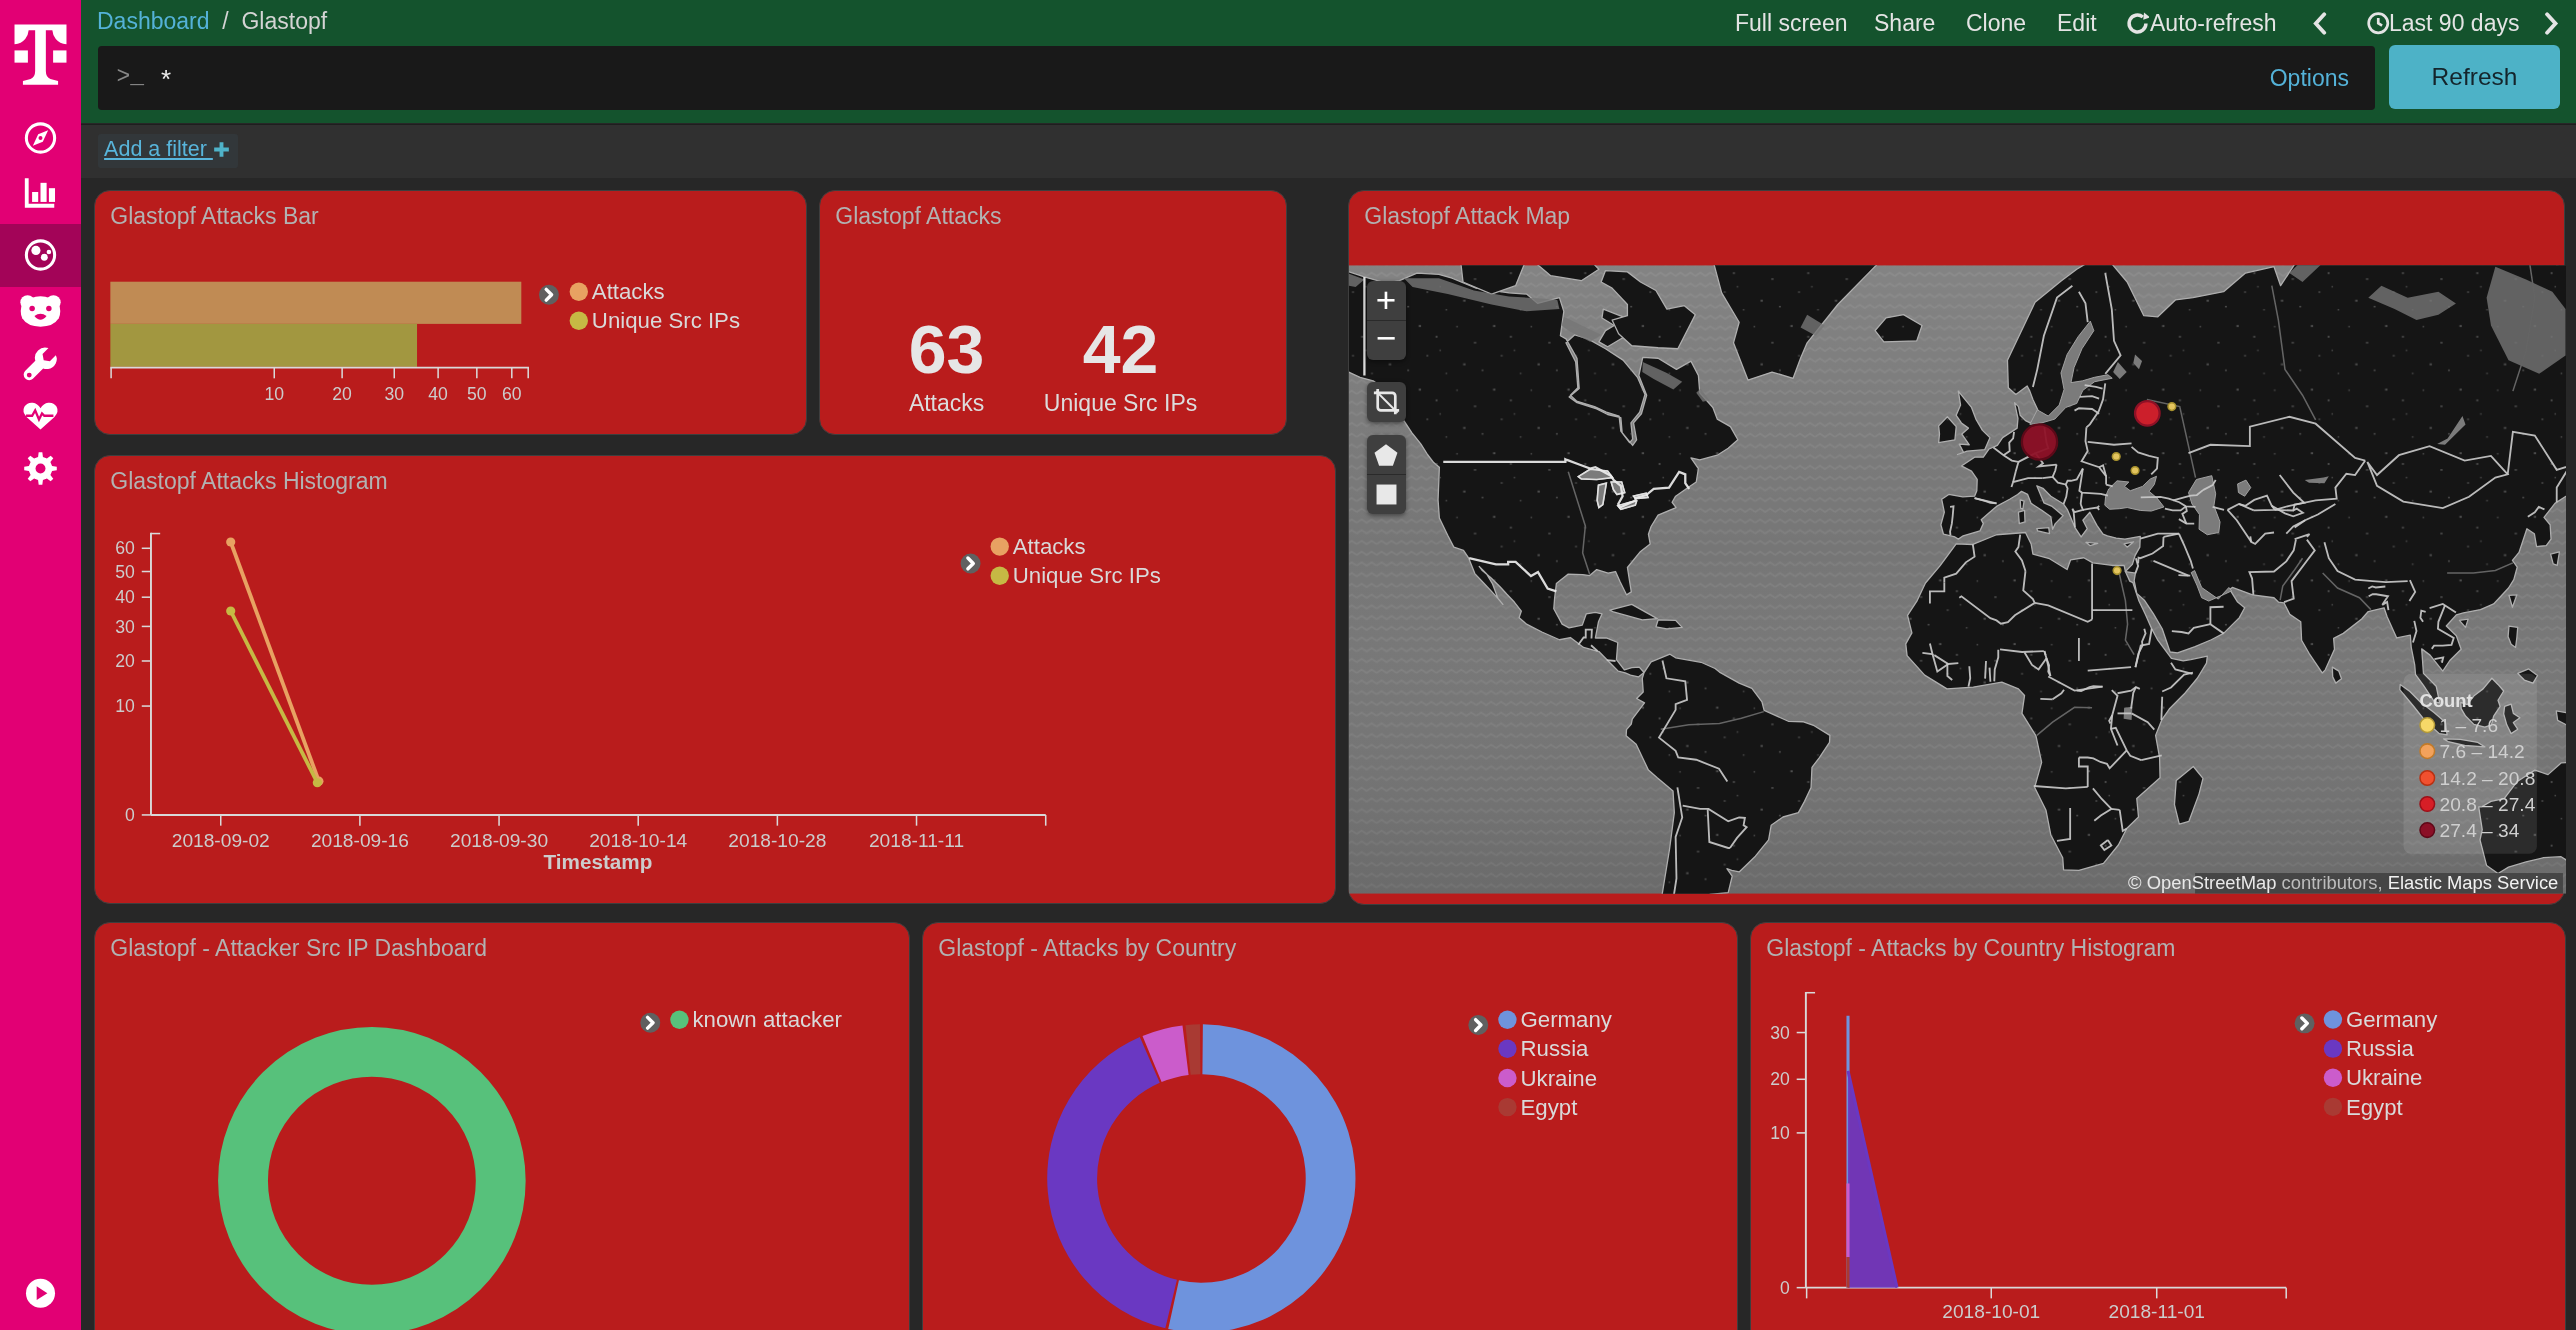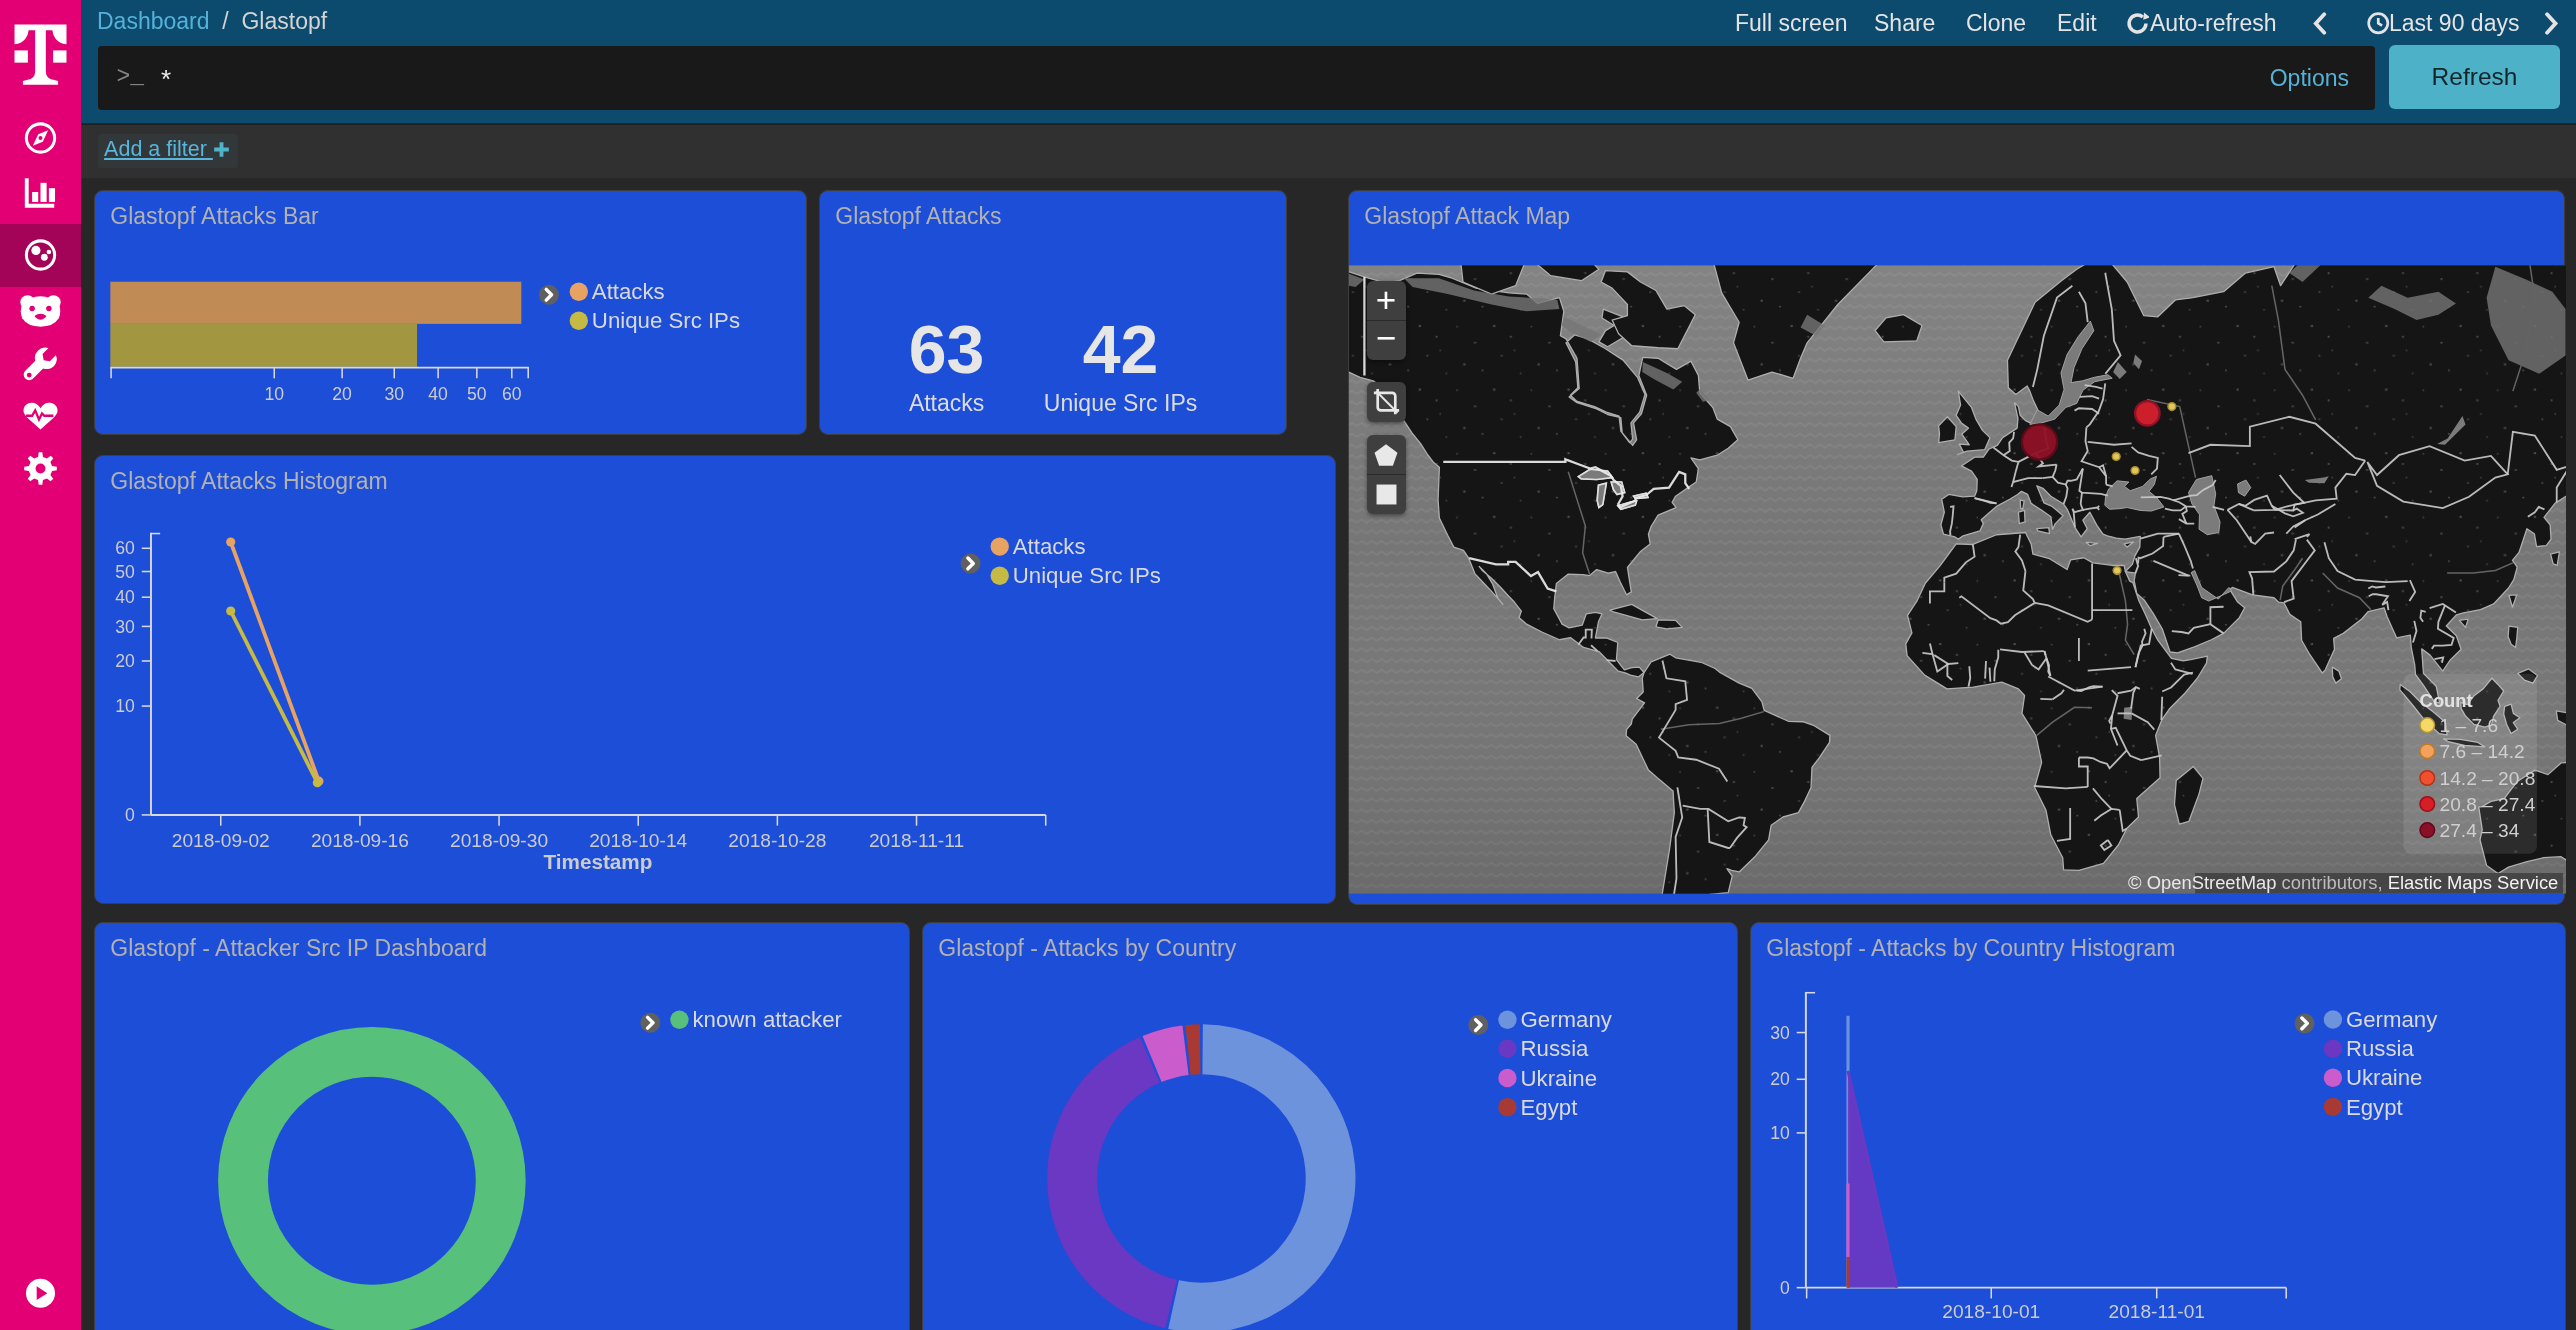--- a/index.html
+++ b/index.html
@@ -1,34 +1,34 @@
 <!DOCTYPE html>
 <html style="font-size:12.3px"><head><meta charset="utf-8"><style>
 *{margin:0;padding:0;box-sizing:border-box}
 html,body{width:2576px;height:1331px;overflow:hidden;background:#272727;
 font-family:"Liberation Sans",sans-serif;position:relative}
 .sidebar{position:absolute;left:0;top:0;width:81px;height:1331px;background:#e20074;z-index:10}
 .sideactive{position:absolute;left:0;top:224px;width:81px;height:63px;background:#a30458}
 .sicon{position:absolute;left:0;width:81px;text-align:center}
-.header{position:absolute;left:81px;top:0;width:2495px;height:123px;background:#0c4a6e}
+.header{position:absolute;left:81px;top:0;width:2495px;height:123px;background:#14532d}
 .crumb{position:absolute;left:16px;top:7.7px;font-size:23px;color:#d4d4d4}
 .crumb a{color:#54b2d8;text-decoration:none}
 .navmenu{position:absolute;top:10px;left:0;width:2495px;height:34px;font-size:23px;color:#e4e4e4}
 .navmenu span{position:absolute;top:0}
 .qbar{position:absolute;left:17px;top:46px;width:2277px;height:64px;background:#191919;border-radius:3.8px}
 .qprompt{position:absolute;left:18.4px;top:17.6px;color:#878787;font-size:23px;font-family:"Liberation Mono",monospace}
 .qstar{position:absolute;left:63px;top:18.4px;color:#ededed;font-size:26px}
 .qoptions{position:absolute;right:26px;top:19px;color:#54b2d8;font-size:23px}
 .refresh{position:absolute;left:2308px;top:45px;width:171px;height:64px;background:#4db2c7;
 border-radius:6.1px;color:#14242b;font-size:24.5px;text-align:center;line-height:64px}
 .filterbar{position:absolute;left:81px;top:124px;width:2495px;height:54px;background:#303030;border-top:1.5px solid #1e1e1e}
 .addfilter{position:absolute;left:17px;top:9.2px;background:rgba(85,178,216,0.06);border-radius:3.1px;
 padding:3.1px 7.7px 6.1px 6.1px;font-size:21.5px;color:#58b5db}
 .addfilter u{text-decoration:underline}
-.panel{position:absolute;background:#1d4ed8;border:1.5px solid #3e3e3e;border-radius:9px}
+.panel{position:absolute;background:#b91c1c;border:1.5px solid #3e3e3e;border-radius:16px}
 .ptitle{position:absolute;left:15.3px;top:12.3px;font-size:23px;color:#b2b2b2;white-space:nowrap}
 .metricwrap{position:absolute;left:0;top:113px;width:100%;text-align:center}
 .metric{display:inline-block;vertical-align:top;margin:8px 28px}
 .mnum{font-size:68px;font-weight:bold;color:#e6e6e6;line-height:1.1}
 .mlab{font-size:23px;color:#dcdcdc;margin-top:3.1px}
 </style></head><body>
 <div class="sidebar">
   <svg class="sicon" style="top:21.5px" width="81" height="66" viewBox="0 0 106 86">
     <g fill="#fff">
       <path d="M19,3 H87 V29 Q78,28 73,22 Q69,17 68.5,10.5 L60,10.5 V64 Q60,72 66,74.5 L76,77 V82 H30 V77 L40,74.5 Q46,72 46,64 L46,10.5 L37.5,10.5 Q37,17 33,22 Q28,28 19,29 Z"></path>

